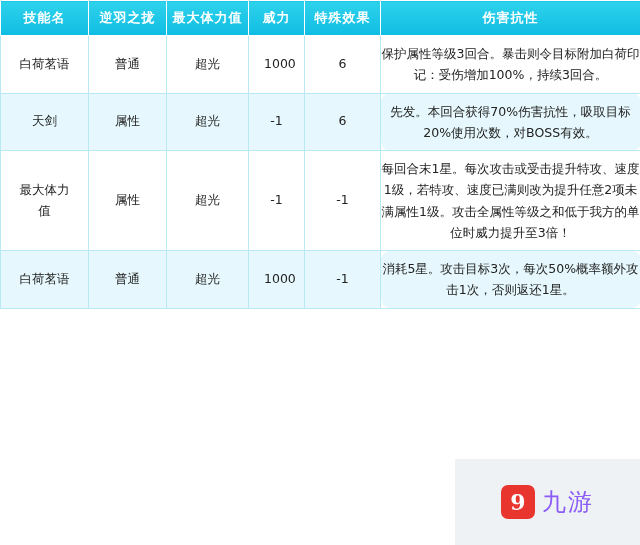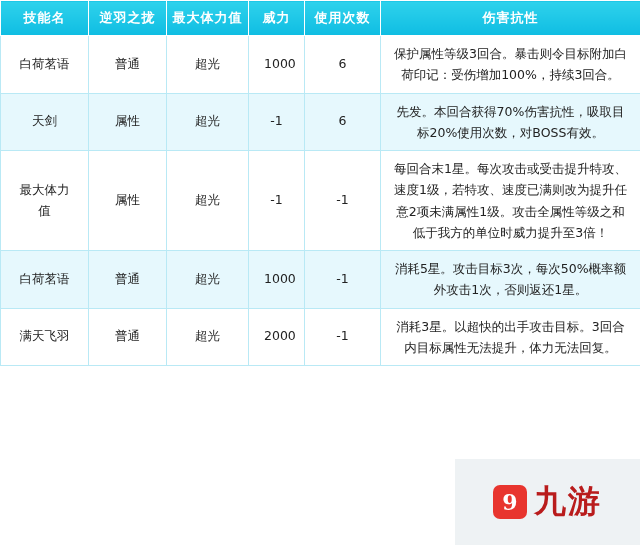--- a/index.html
+++ b/index.html
@@ -41,21 +41,22 @@
   }
   .skill-table tr.row-even td {
     background: #ffffff;
   }
   .skill-table tr.row-odd td {
     background: #e6f8fd;
   }
   td.effect-cell {
     text-align: center;
     line-height: 1.7;
-    padding: 7px 12px;
+    padding: 7px 0;
+    border-radius: 9px;
   }
   .col-name   { width: 88px; }
   .col-type   { width: 78px; }
   .col-attr   { width: 82px; }
   .col-power  { width: 56px; }
   .col-uses   { width: 76px; }
   .col-effect { width: 260px; }
 
   
   .watermark {
@@ -78,23 +79,23 @@
     background: #e8352e;
     color: #ffffff;
     font-size: 22px;
     font-weight: bold;
     display: flex;
     align-items: center;
     justify-content: center;
     font-family: "DejaVu Serif", "Liberation Serif", serif;
   }
   .wm-text {
-    font-size: 32px;
-    color: #b91c1c;
-    font-weight: bold;
+    font-size: 24px;
+    color: #8b5cf6;
+    font-weight: normal;
     letter-spacing: 2px;
   }
 </style>
 </head>
 <body>
 
 <table class="skill-table">
   <colgroup>
     <col class="col-name">
     <col class="col-type">
@@ -102,21 +103,21 @@
     <col class="col-power">
     <col class="col-uses">
     <col class="col-effect">
   </colgroup>
   <thead>
     <tr>
       <th>技能名</th>
       <th>逆羽之拢</th>
       <th>最大体力值</th>
       <th>威力</th>
-      <th>使用次数</th>
+      <th>特殊效果</th>
       <th>伤害抗性</th>
     </tr>
   </thead>
   <tbody>
     <tr class="row-even">
       <td>白荷茗语</td>
       <td>普通</td>
       <td>超光</td>
       <td>1000</td>
       <td>6</td>
@@ -139,27 +140,19 @@
       <td class="effect-cell">每回合末1星。每次攻击或受击提升特攻、速度1级，若特攻、速度已满则改为提升任意2项未满属性1级。攻击全属性等级之和低于我方的单位时威力提升至3倍！</td>
     </tr>
     <tr class="row-odd">
       <td>白荷茗语</td>
       <td>普通</td>
       <td>超光</td>
       <td>1000</td>
       <td>-1</td>
       <td class="effect-cell">消耗5星。攻击目标3次，每次50%概率额外攻击1次，否则返还1星。</td>
     </tr>
-    <tr class="row-even">
-      <td>满天飞羽</td>
-      <td>普通</td>
-      <td>超光</td>
-      <td>2000</td>
-      <td>-1</td>
-      <td class="effect-cell">消耗3星。以超快的出手攻击目标。3回合内目标属性无法提升，体力无法回复。</td>
-    </tr>
   </tbody>
 </table>
 
 <div class="watermark">
   <div class="wm-logo">9</div>
   <div class="wm-text">九游</div>
 </div>
 
 </body></html>

